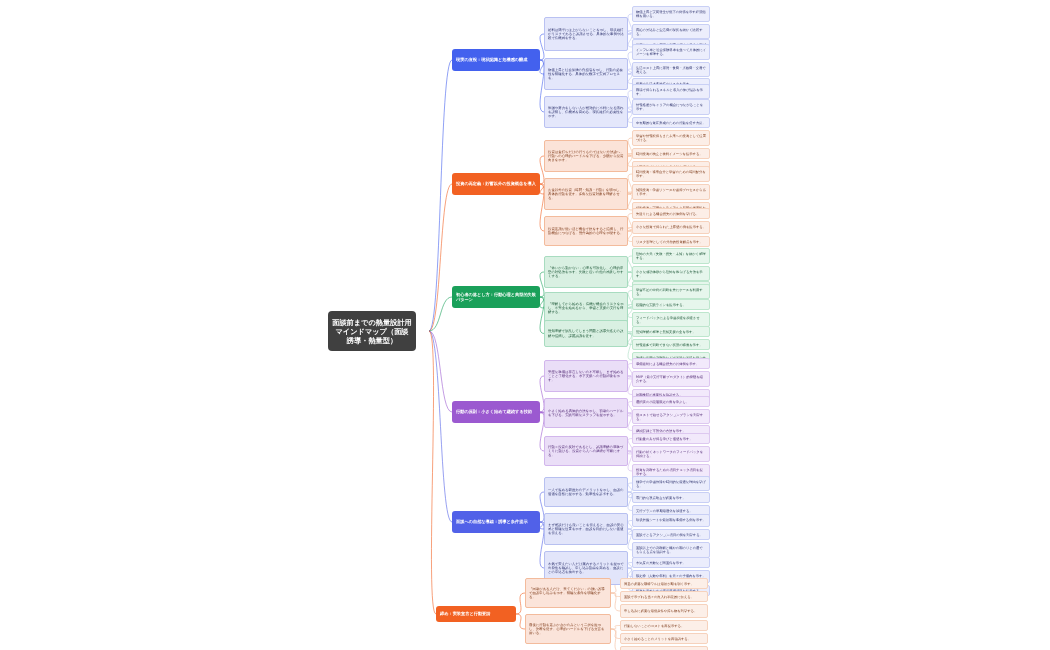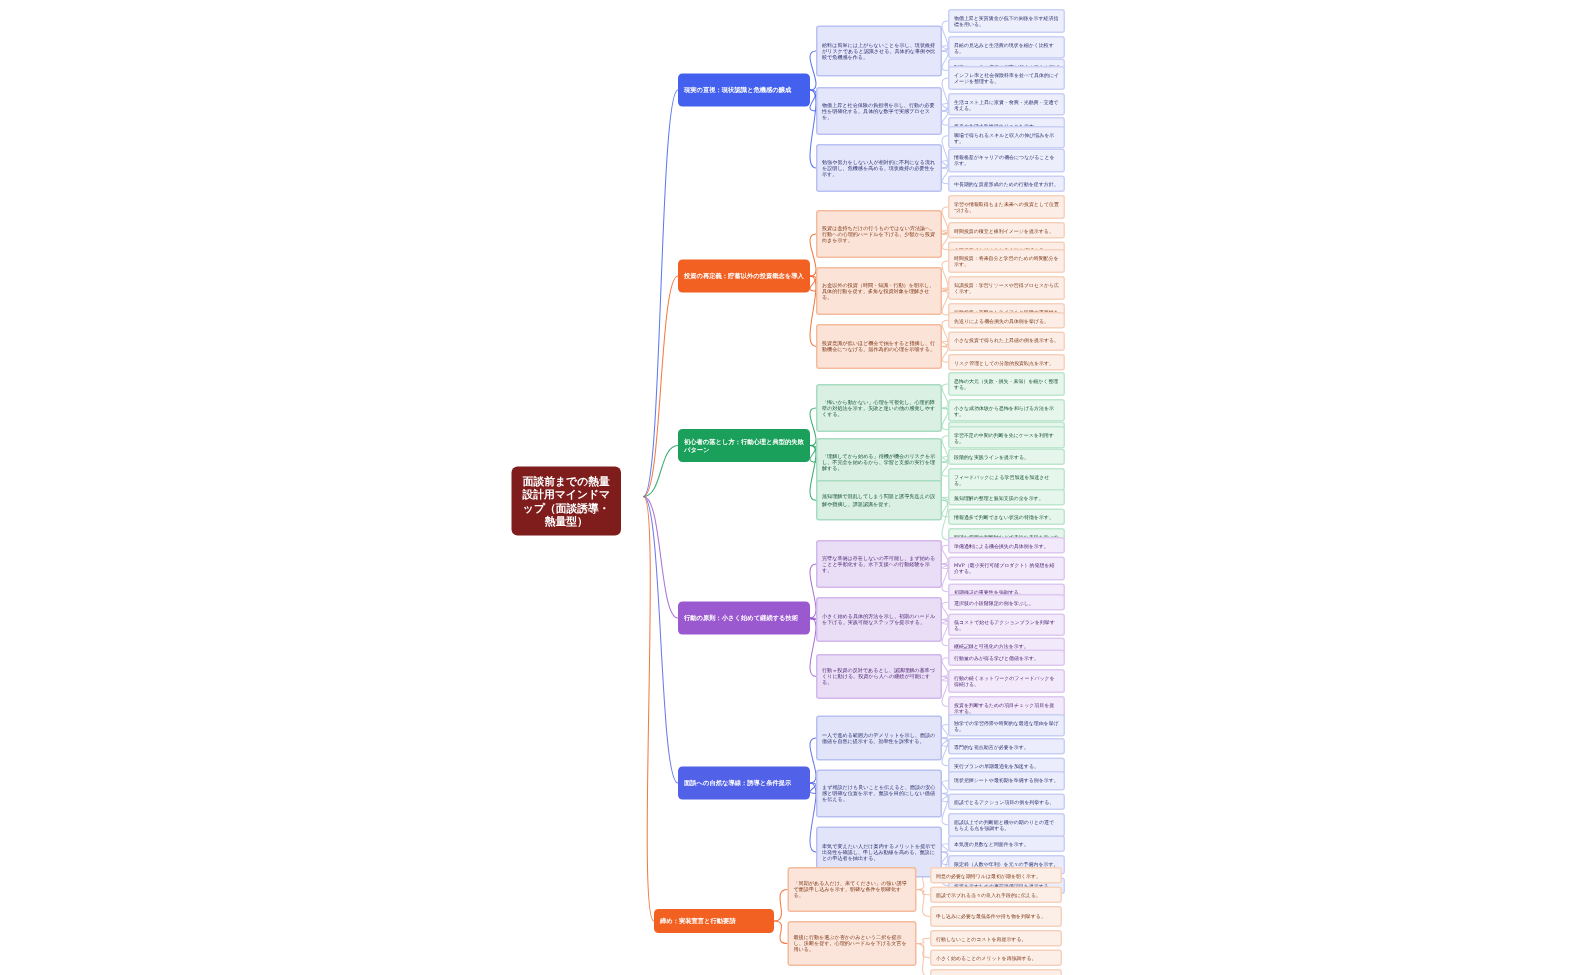--- a/index.html
+++ b/index.html
@@ -144,21 +144,21 @@
       <path d="M 429 331 C 441 331, 424 614, 436 614" fill="none" stroke="#f26122" stroke-width="0.7" opacity="0.85"></path>
       <path d="M 516 614 C 528 614, 513 593, 525 593" fill="none" stroke="#f26122" stroke-width="0.7" opacity="0.85"></path>
       <path d="M 611 593 C 623 593, 608 583.5, 620 583.5" fill="none" stroke="#f3bb9c" stroke-width="0.7" opacity="0.85"></path>
       <path d="M 611 593 C 623 593, 608 596.5, 620 596.5" fill="none" stroke="#f3bb9c" stroke-width="0.7" opacity="0.85"></path>
       <path d="M 611 593 C 623 593, 608 611, 620 611" fill="none" stroke="#f3bb9c" stroke-width="0.7" opacity="0.85"></path>
       <path d="M 516 614 C 528 614, 513 629, 525 629" fill="none" stroke="#f26122" stroke-width="0.7" opacity="0.85"></path>
       <path d="M 611 629 C 623 629, 608 625.5, 620 625.5" fill="none" stroke="#f3bb9c" stroke-width="0.7" opacity="0.85"></path>
       <path d="M 611 629 C 623 629, 608 638.5, 620 638.5" fill="none" stroke="#f3bb9c" stroke-width="0.7" opacity="0.85"></path>
       <path d="M 611 629 C 623 629, 608 651.5, 620 651.5" fill="none" stroke="#f3bb9c" stroke-width="0.7" opacity="0.85"></path>
     </svg>
-<div class="node root" style="left: 341px; top: 311px; width: 73px; min-height: 40px; background: #7f1d1d;">面談前までの熱量設計用マインドマップ（面談誘導・熱量型）</div>
+<div class="node root" style="left: 328px; top: 311px; width: 88px; min-height: 40px; background: #404040;">面談前までの熱量設計用マインドマップ（面談誘導・熱量型）</div>
     <div class="node branch" style="left: 452px; top: 49px; width: 88px; min-height: 22px; background: rgb(67, 97, 238);">現実の直視：現状認識と危機感の醸成</div>
     <div class="node mid" style="left: 544px; top: 17px; width: 84px; min-height: 34px; background: rgb(228, 231, 251); color: rgb(42, 47, 107); border: 0.5px solid rgb(185, 193, 242);">給料は簡単には上がらないことを示し、現状維持がリスクであると認識させる。具体的な事例や比較で危機感を作る。</div>
     <div class="node leaf" style="left: 632px; top: 6px; width: 78px; min-height: 16px; background: rgb(236, 238, 252); color: rgb(42, 47, 107); border: 0.5px solid rgb(201, 208, 245);">物価上昇と実質賃金が低下の関係を示す経済指標を用いる。</div>
     <div class="node leaf" style="left: 632px; top: 24px; width: 78px; min-height: 13px; background: rgb(236, 238, 252); color: rgb(42, 47, 107); border: 0.5px solid rgb(201, 208, 245);">昇給の見込みと生活費の現状を細かく比較する。</div>
     <div class="node leaf" style="left: 632px; top: 39px; width: 78px; min-height: 16px; background: rgb(236, 238, 252); color: rgb(42, 47, 107); border: 0.5px solid rgb(201, 208, 245);">制度やシステム変更の影響が個人の収入を下げることを指摘する。</div>
     <div class="node mid" style="left: 544px; top: 58px; width: 84px; min-height: 32px; background: rgb(228, 231, 251); color: rgb(42, 47, 107); border: 0.5px solid rgb(185, 193, 242);">物価上昇と社会保険の負担増を示し、行動の必要性を明確化する。具体的な数字で実感プロセスを。</div>
     <div class="node leaf" style="left: 632px; top: 44px; width: 78px; min-height: 16px; background: rgb(236, 238, 252); color: rgb(42, 47, 107); border: 0.5px solid rgb(201, 208, 245);">インフレ率と社会保険料率を並べて具体的にイメージを整理する。</div>
     <div class="node leaf" style="left: 632px; top: 62px; width: 78px; min-height: 14px; background: rgb(236, 238, 252); color: rgb(42, 47, 107); border: 0.5px solid rgb(201, 208, 245);">生活コスト上昇に家賃・食費・光熱費・交通で考える。</div>
     <div class="node leaf" style="left: 632px; top: 78px; width: 78px; min-height: 11px; background: rgb(236, 238, 252); color: rgb(42, 47, 107); border: 0.5px solid rgb(201, 208, 245);">将来の生活水準維持のリスクを示す。</div>
     <div class="node mid" style="left: 544px; top: 96px; width: 84px; min-height: 32px; background: rgb(228, 231, 251); color: rgb(42, 47, 107); border: 0.5px solid rgb(185, 193, 242);">勉強や努力をしない人が相対的に不利になる流れを説明し、危機感を高める。現状維持の必要性を示す。</div>

